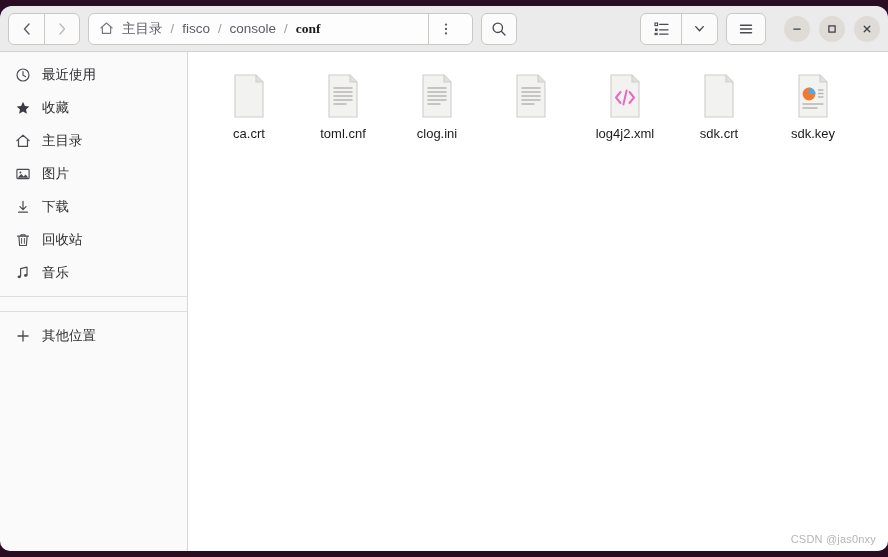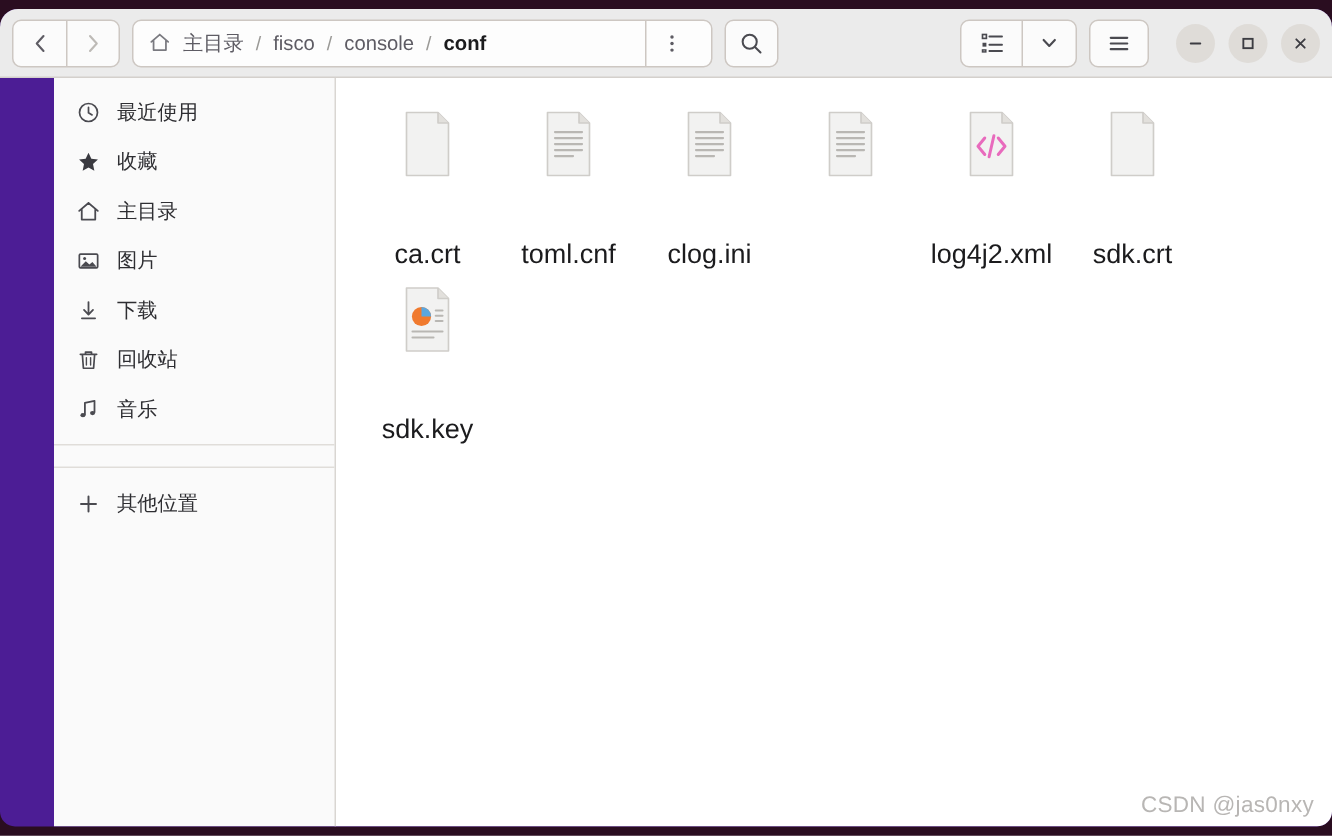--- a/index.html
+++ b/index.html
@@ -71,21 +71,21 @@
     max-width: 440px;
     overflow: hidden;
   }
   .crumb {
     font-size: 13.5px;
     color: #5e5c64;
     white-space: nowrap;
     cursor: pointer;
     padding: 0 1px;
   }
-  .crumb.current { color: #1b1b1d; font-weight: bold; }
+  .crumb.current { color: #1b1b1d; font-weight: bold; font-family: Liberation Serif, serif; }
   .sep { color: #9a9996; font-size: 13px; margin: 0 7px; }
   #pathbar .homeicon { margin-right: 7px; display: flex; align-items: center; }
 
   .dotsbtn {
     width: 34px; height: 32px;
     border-left: 1px solid #cdc7c2;
     display: flex; align-items: center; justify-content: center;
     cursor: pointer;
     margin-left: auto;
   }
@@ -111,21 +111,20 @@
   #body { flex: 1 1 auto; display: flex; min-height: 0; }
 
   #sidebar {
     width: 188px;
     background: #fafafa;
     border-right: 1px solid #d9d6d2;
     padding-top: 6px;
     flex: 0 0 auto;
     display: flex;
     flex-direction: column;
-    margin-left: 36px;
   }
   .sbitem {
     display: flex;
     align-items: center;
     height: 33px;
     padding: 0 10px 0 14px;
     cursor: pointer;
     gap: 11px;
   }
   .sbitem .ic { width: 17px; display: flex; align-items: center; justify-content: center; flex: 0 0 auto; }
@@ -166,34 +165,33 @@
     width: 94px;
     display: flex;
     flex-direction: column;
     align-items: center;
     padding: 6px 2px;
     cursor: pointer;
     border-radius: 6px;
   }
   .ficon { width: 48px; height: 48px; margin-bottom: 7px; }
   .fname {
-    font-size: 18px;
+    font-size: 13px;
     color: #1b1b1d;
     text-align: center;
     line-height: 14.5px;
     word-break: break-word;
     max-width: 90px;
-    margin-top: 35px;
   }
 
   #watermark {
     position: absolute;
     right: 12px;
     bottom: 6px;
-    font-size: 15px;
+    font-size: 11px;
     color: #b8b6b4;
     letter-spacing: 0.2px;
     user-select: none;
   }
 </style>
 </head>
 <body>
 
 <div id="window">
 

